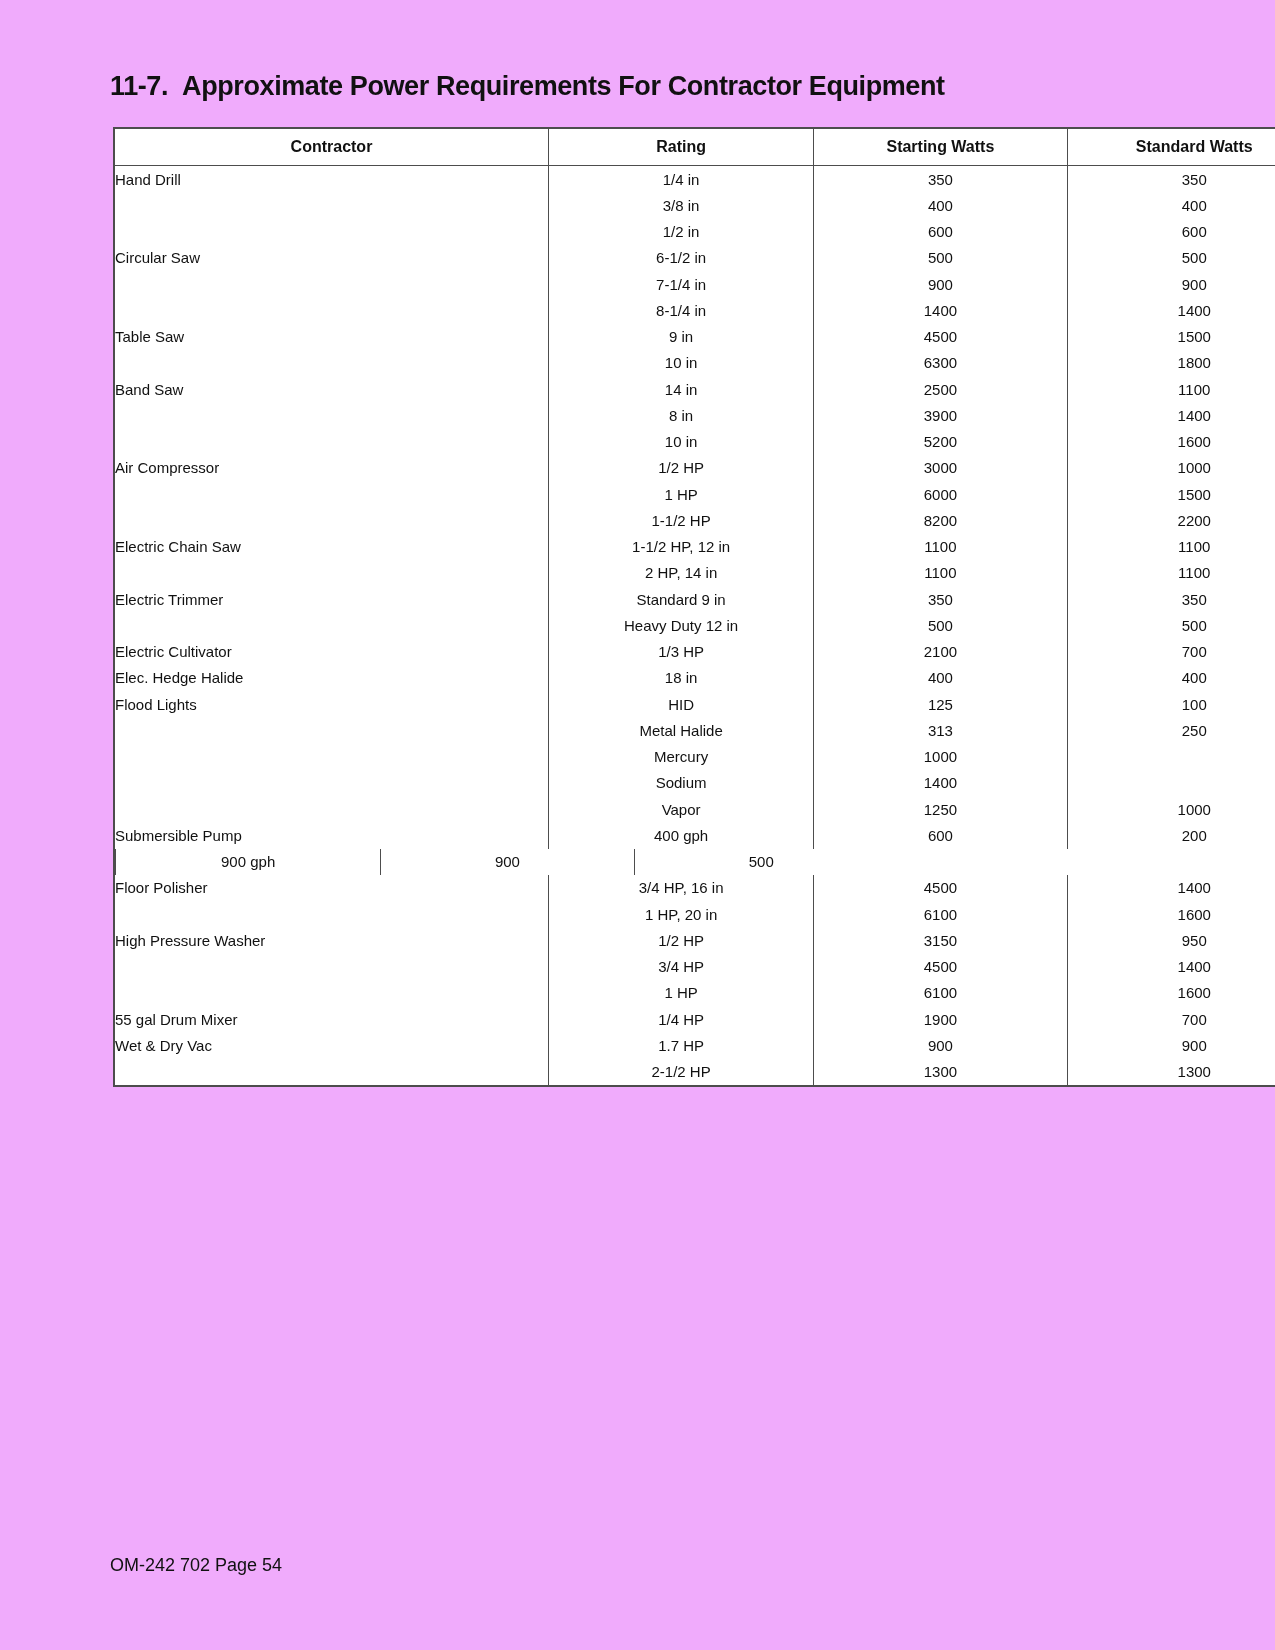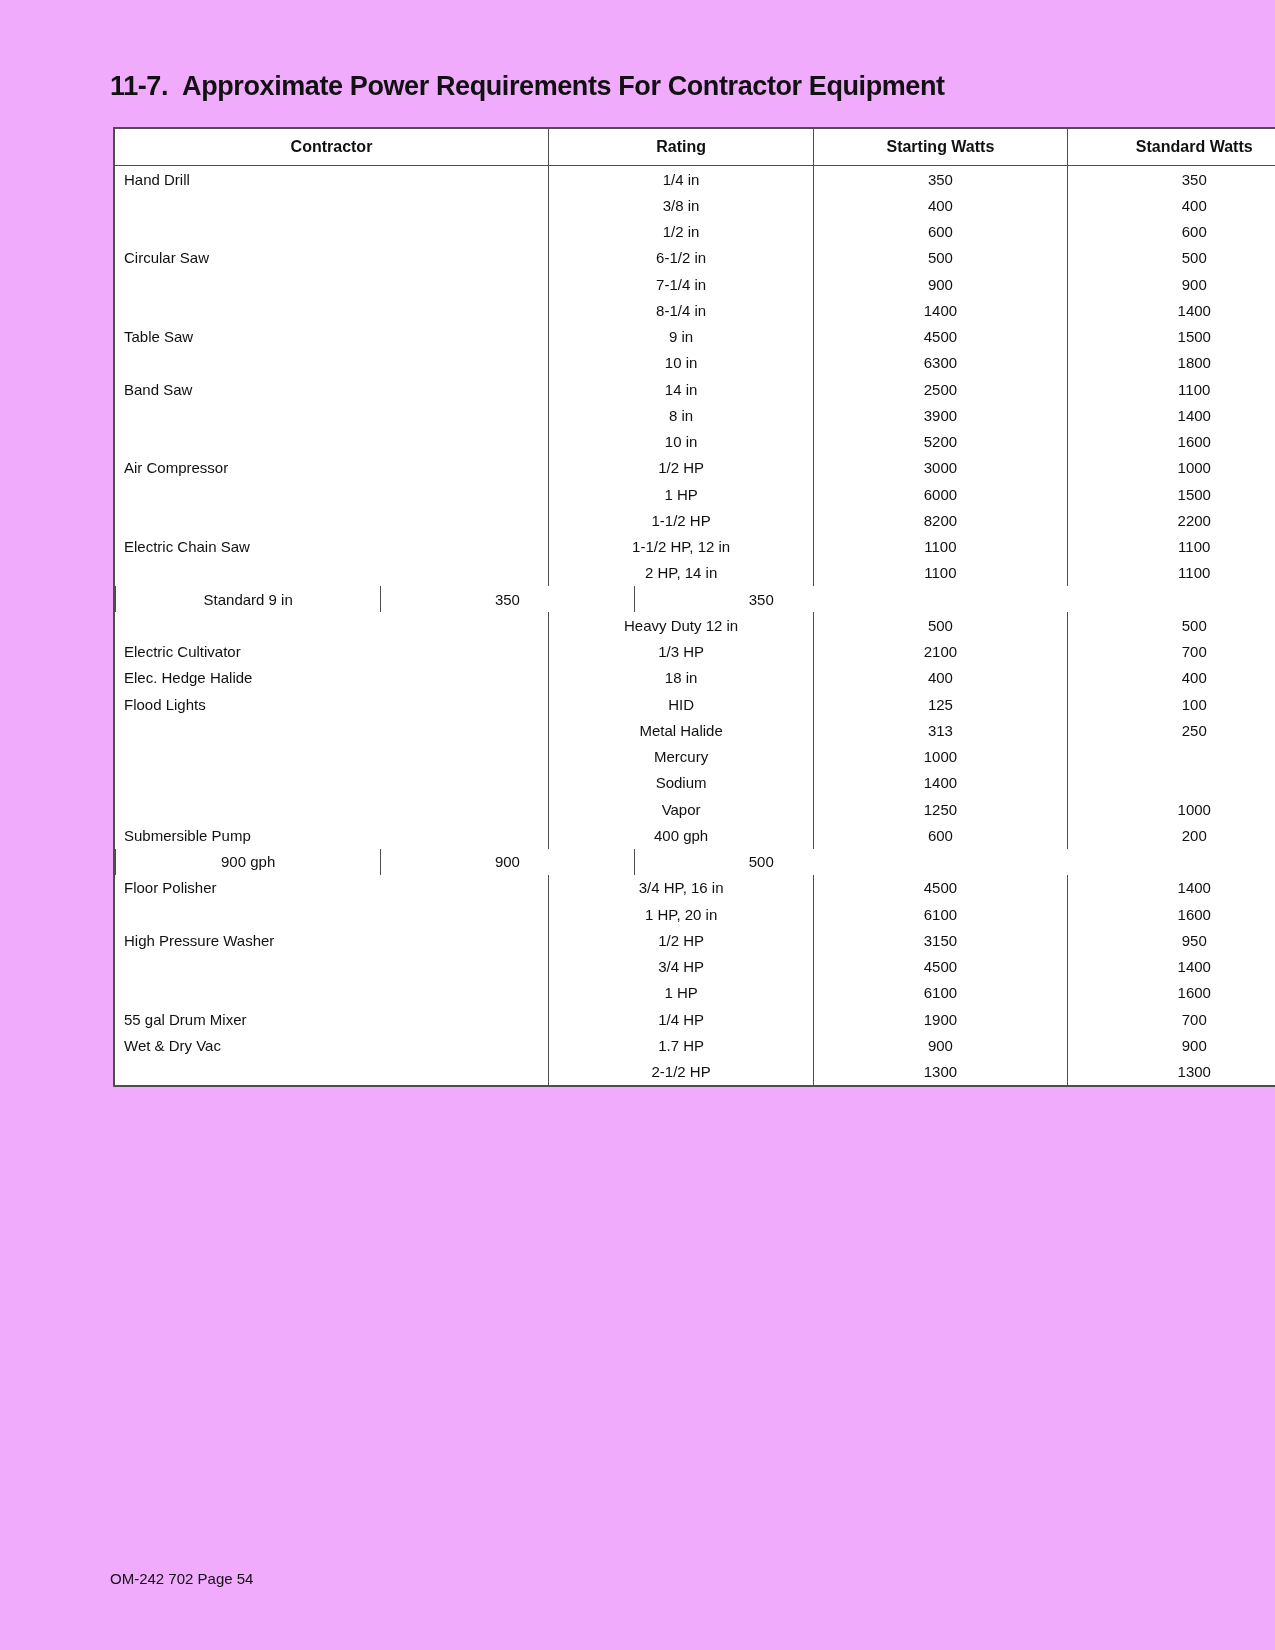--- a/index.html
+++ b/index.html
@@ -52,28 +52,27 @@
     overflow:hidden;
     white-space:nowrap;
   }
   .th { font-weight:bold; font-size:16px; }
   .td { font-size:15px; }
   .c0 { width:35.9%; }
   .c1 { width:22.0%; }
   .c2 { width:21.0%; }
   .c3 { width:21.1%; }
   .c1, .c2, .c3 { border-left:1px solid #4d4d4d; }
-  .td.c0 { justify-content:flex-start; padding-left:9px; }
+  .td.c0 { justify-content:flex-start; }
 
   .page-footer {
     position:absolute;
     left:110px; top:1555px;
-    font-size:15px;
+    font-size:18px;
     color:#111111;
-    margin-top:15px;
   }
 </style>
 </head>
 <body>
 
 <div class="page">
 
   <div class="doc-title">
     <span class="section-no">11-7.</span><span>Approximate Power Requirements For Contractor Equipment</span>
   </div>
@@ -176,20 +175,21 @@
           <div class="td c2">1100</div>
           <div class="td c3">1100</div>
         </div>
         <div class="tr">
           <div class="td c0"></div>
           <div class="td c1">2 HP, 14 in</div>
           <div class="td c2">1100</div>
           <div class="td c3">1100</div>
         </div>
         <div class="tr">
+          <div class="td c0">Electric Trimmer</div>
           <div class="td c1">Standard 9 in</div>
           <div class="td c2">350</div>
           <div class="td c3">350</div>
         </div>
         <div class="tr">
           <div class="td c0"></div>
           <div class="td c1">Heavy Duty 12 in</div>
           <div class="td c2">500</div>
           <div class="td c3">500</div>
         </div>

